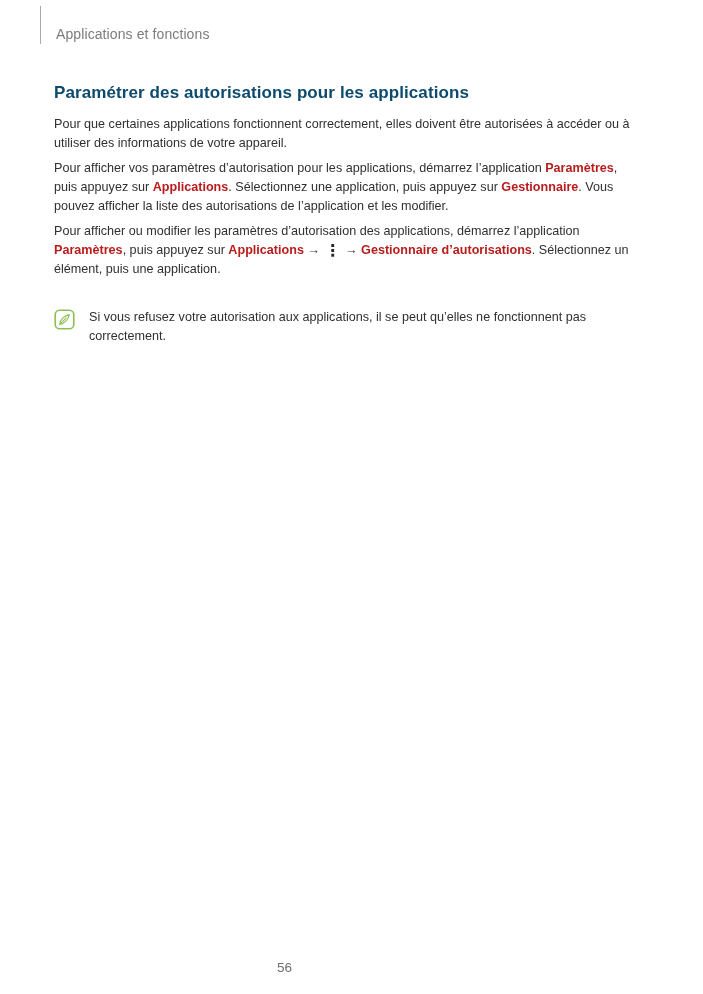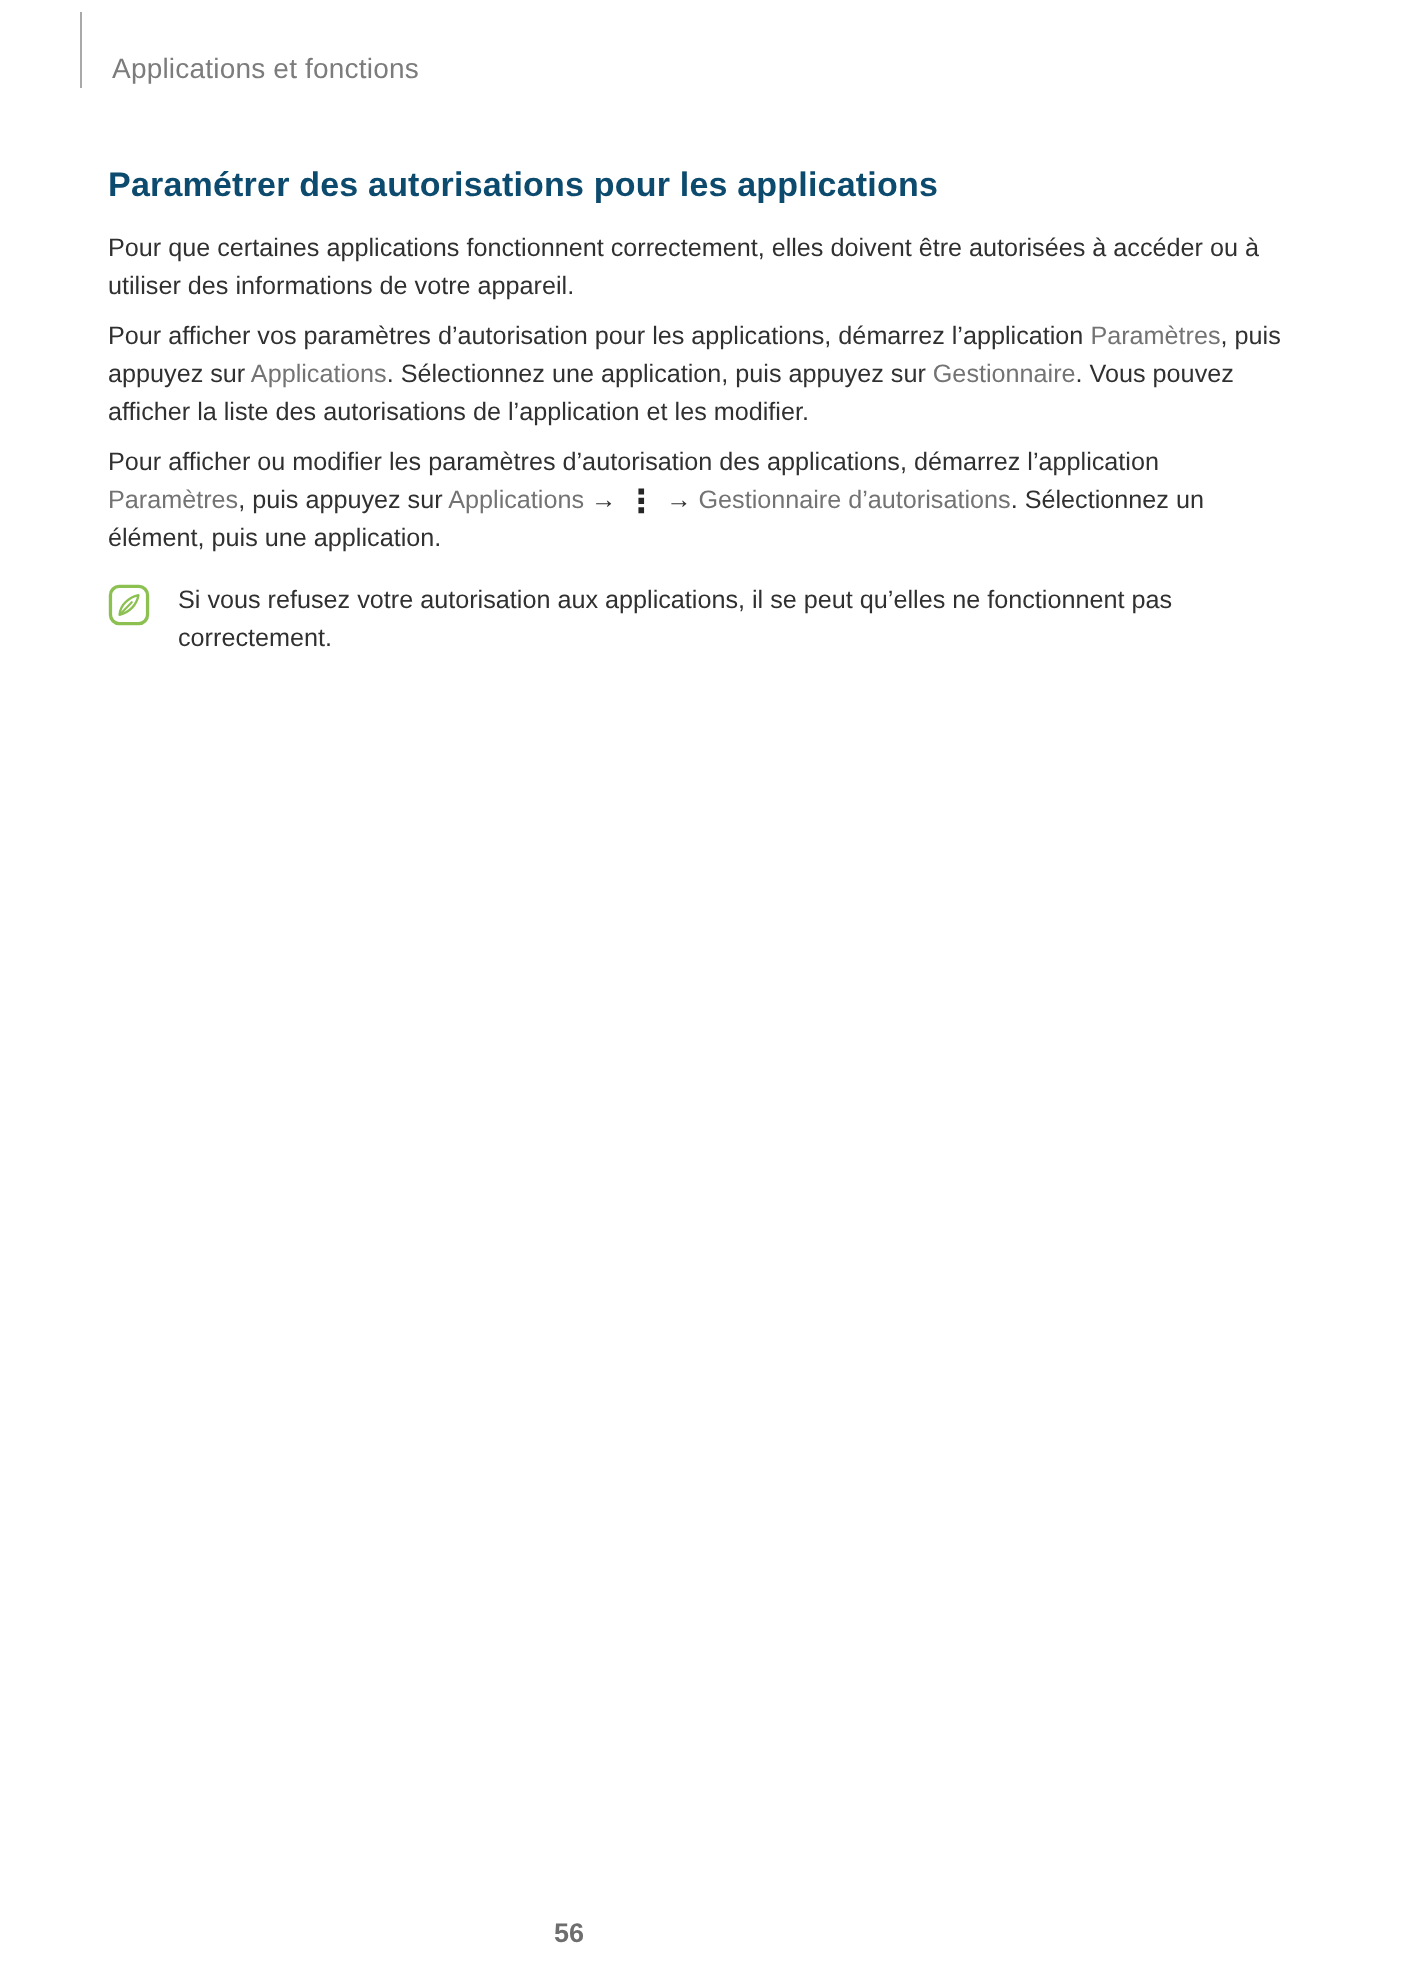--- a/index.html
+++ b/index.html
@@ -31,50 +31,49 @@
   h1.section-title{
     margin:0 0 11px 0;
     font-size:17px;line-height:22px;
     font-weight:700;color:#0c4a6e;
     letter-spacing:.1px;
   }
   .para{
     margin:0 8px 6px 0;
     font-size:12.6px;line-height:19px;color:#303030;
   }
-  .para strong{font-weight:400;color:#737373;}
+  .para strong{font-weight:700;color:#b91c1c;}
   .kebab{
     display:inline-block;
     font-weight:700;font-size:16px;line-height:10px;
     vertical-align:-2px;
     padding:0 1px;
     color:#262626;
   }
 
   
   .note{
     display:flex;align-items:flex-start;
-    margin-top:12px;
+    margin-top:29px;
   }
   .note-icon{
     flex:0 0 auto;width:21px;height:21px;
     margin-top:1px;
   }
   .note-icon svg{display:block;width:21px;height:21px;}
   .note-text{
     margin:0 0 0 14px;
     font-size:12.6px;line-height:19px;color:#303030;
     max-width:525px;
   }
 
   
   .footer{
     position:absolute;left:0;right:0;bottom:18px;
     text-align:center;
-    font-weight:bold;
   }
   .page-number{
     font-size:13.5px;color:#6e6e6e;
   }
 </style>
 </head>
 <body>
 
 <div class="page">
 

